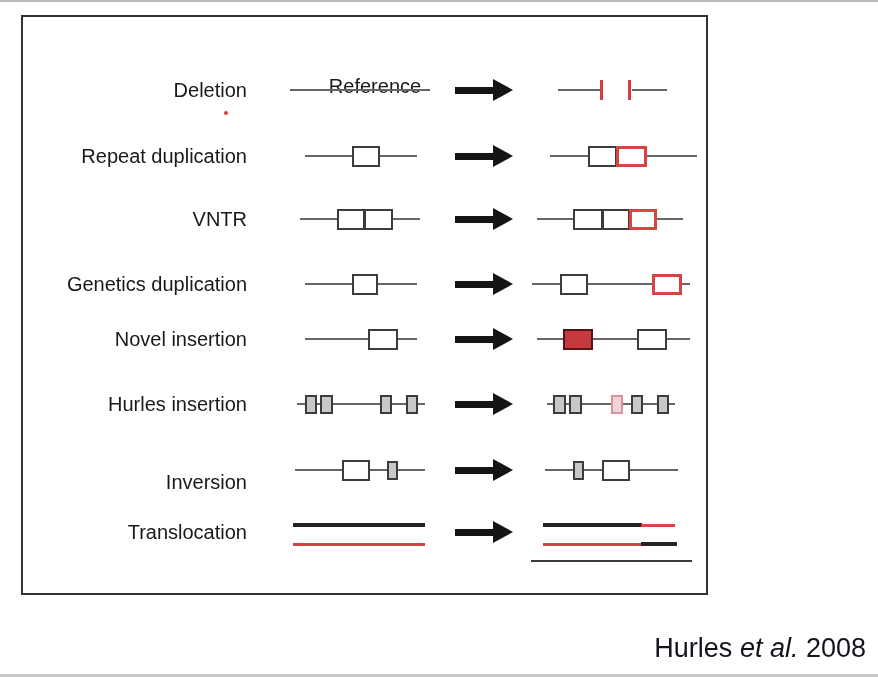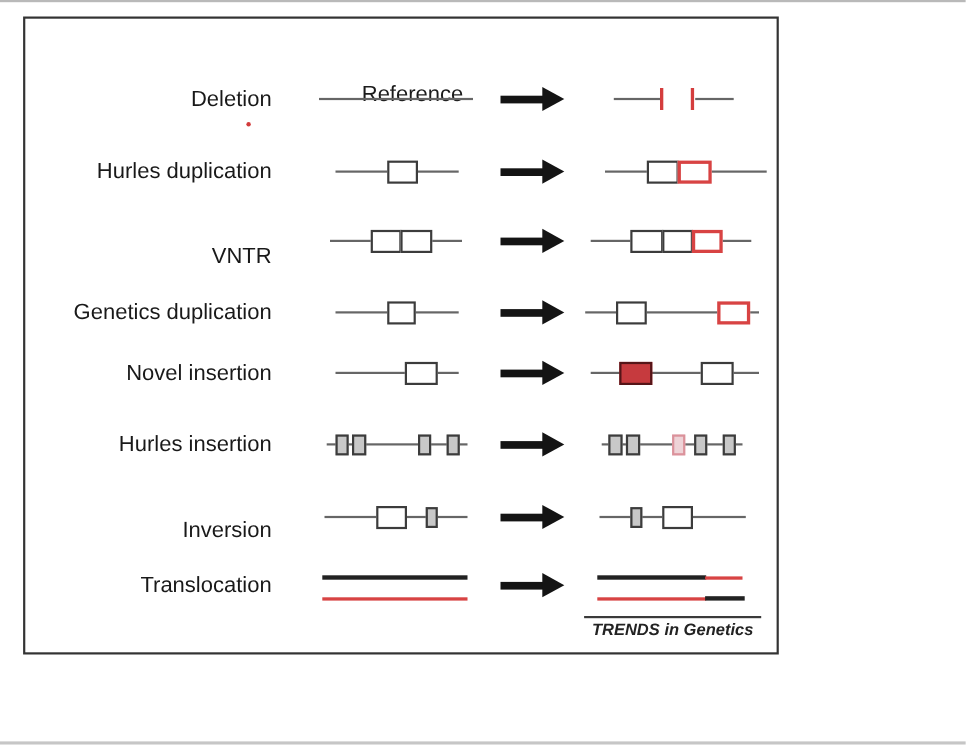--- a/index.html
+++ b/index.html
@@ -36,29 +36,29 @@
 
   <div id="rows-host">
       <div class="row-label" style="top: 77px;">Deletion</div>
       <div class="arrow-shaft" style="left: 455px; top: 87px;"></div>
       <div class="arrow-head" style="left: 493px; top: 79px;"></div>
       <div class="prim-line" style="left: 290px; top: 89px; width: 140px; height: 2px; background: rgb(102, 102, 102);"></div>
       <div class="prim-line" style="left: 558px; top: 89px; width: 43px; height: 2px; background: rgb(102, 102, 102);"></div>
       <div class="prim-tick" style="left: 600px; top: 80px; background: rgb(212, 61, 61);"></div>
       <div class="prim-tick" style="left: 628px; top: 80px; background: rgb(212, 61, 61);"></div>
       <div class="prim-line" style="left: 632px; top: 89px; width: 35px; height: 2px; background: rgb(102, 102, 102);"></div>
-      <div class="row-label" style="top: 143px;">Hurles duplication</div>
+      <div class="row-label" style="top: 143px;">Repeat duplication</div>
       <div class="arrow-shaft" style="left: 455px; top: 153px;"></div>
       <div class="arrow-head" style="left: 493px; top: 145px;"></div>
       <div class="prim-line" style="left: 305px; top: 155px; width: 112px; height: 2px; background: rgb(102, 102, 102);"></div>
       <div class="prim-box" style="left: 352px; top: 145.5px; width: 28px; height: 21px; background: rgb(255, 255, 255); border: 2px solid rgb(60, 60, 60);"></div>
       <div class="prim-line" style="left: 550px; top: 155px; width: 147px; height: 2px; background: rgb(102, 102, 102);"></div>
       <div class="prim-box" style="left: 588px; top: 145.5px; width: 29px; height: 21px; background: rgb(255, 255, 255); border: 2px solid rgb(60, 60, 60);"></div>
       <div class="prim-box" style="left: 616px; top: 145.5px; width: 31px; height: 21px; background: rgb(255, 255, 255); border: 3px solid rgb(216, 67, 67);"></div>
-      <div class="row-label" style="top: 220px;">VNTR</div>
+      <div class="row-label" style="top: 206px;">VNTR</div>
       <div class="arrow-shaft" style="left: 455px; top: 216px;"></div>
       <div class="arrow-head" style="left: 493px; top: 208px;"></div>
       <div class="prim-line" style="left: 300px; top: 218px; width: 120px; height: 2px; background: rgb(102, 102, 102);"></div>
       <div class="prim-box" style="left: 337px; top: 208.5px; width: 28px; height: 21px; background: rgb(255, 255, 255); border: 2px solid rgb(60, 60, 60);"></div>
       <div class="prim-box" style="left: 364px; top: 208.5px; width: 29px; height: 21px; background: rgb(255, 255, 255); border: 2px solid rgb(60, 60, 60);"></div>
       <div class="prim-line" style="left: 537px; top: 218px; width: 146px; height: 2px; background: rgb(102, 102, 102);"></div>
       <div class="prim-box" style="left: 573px; top: 208.5px; width: 30px; height: 21px; background: rgb(255, 255, 255); border: 2px solid rgb(60, 60, 60);"></div>
       <div class="prim-box" style="left: 602px; top: 208.5px; width: 28px; height: 21px; background: rgb(255, 255, 255); border: 2px solid rgb(60, 60, 60);"></div>
       <div class="prim-box" style="left: 629px; top: 208.5px; width: 28px; height: 21px; background: rgb(255, 255, 255); border: 3px solid rgb(216, 67, 67);"></div>
       <div class="row-label" style="top: 271px;">Genetics duplication</div>
@@ -107,15 +107,15 @@
       <div class="prim-line" style="left: 293px; top: 542.5px; width: 132px; height: 3px; background: rgb(216, 67, 67);"></div>
       <div class="prim-line" style="left: 543px; top: 523px; width: 99px; height: 4px; background: rgb(34, 34, 34);"></div>
       <div class="prim-line" style="left: 641px; top: 523.5px; width: 34px; height: 3px; background: rgb(216, 67, 67);"></div>
       <div class="prim-line" style="left: 543px; top: 542.5px; width: 99px; height: 3px; background: rgb(216, 67, 67);"></div>
       <div class="prim-line" style="left: 641px; top: 542px; width: 36px; height: 4px; background: rgb(34, 34, 34);"></div>
     </div>
 
   <div class="red-dot"></div>
 
   <div class="trends-rule"></div>
-  <div class="trends-caption">TRENDS in Genetics</div>
 
+  <div class="citation"><span>Hurles </span><i>et al.</i><span> 2008</span></div>
 </div>
 
 </body></html>

